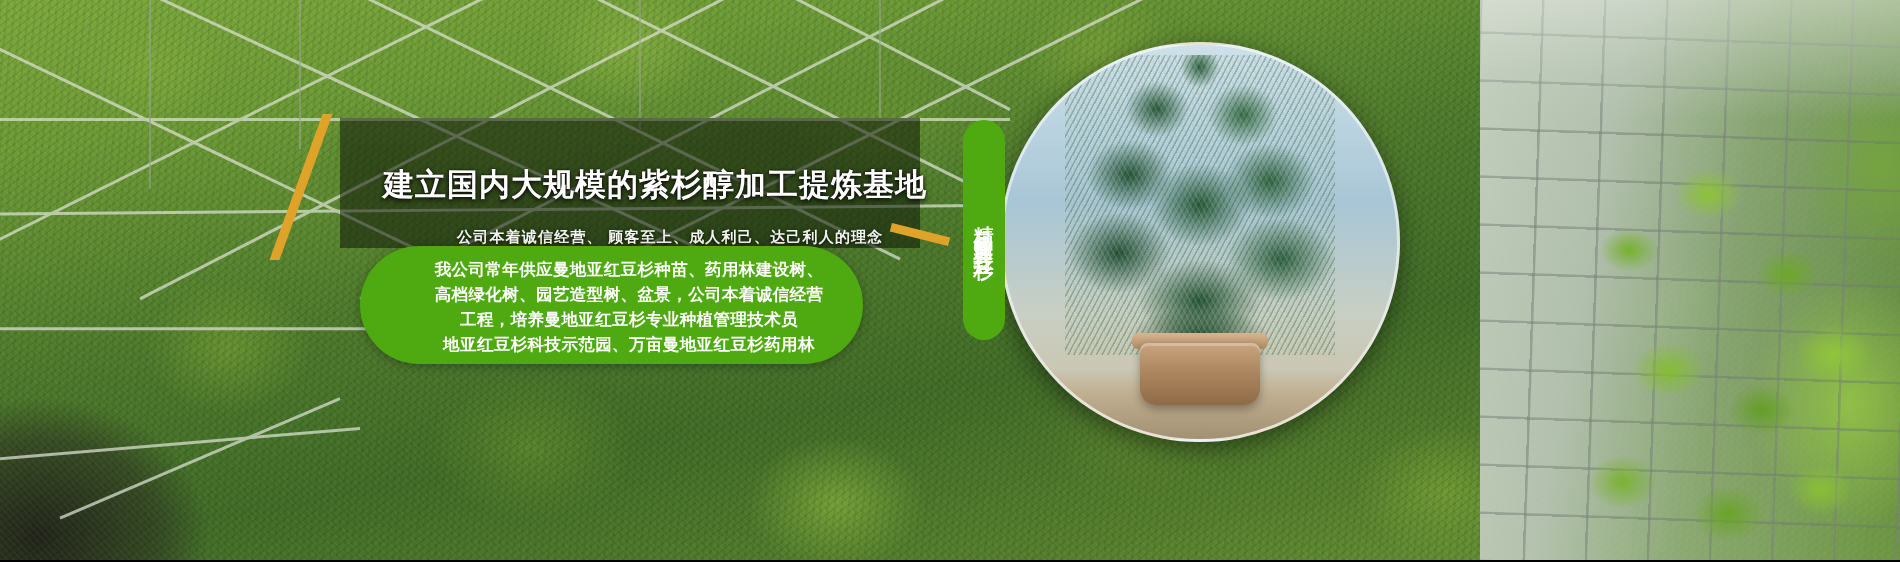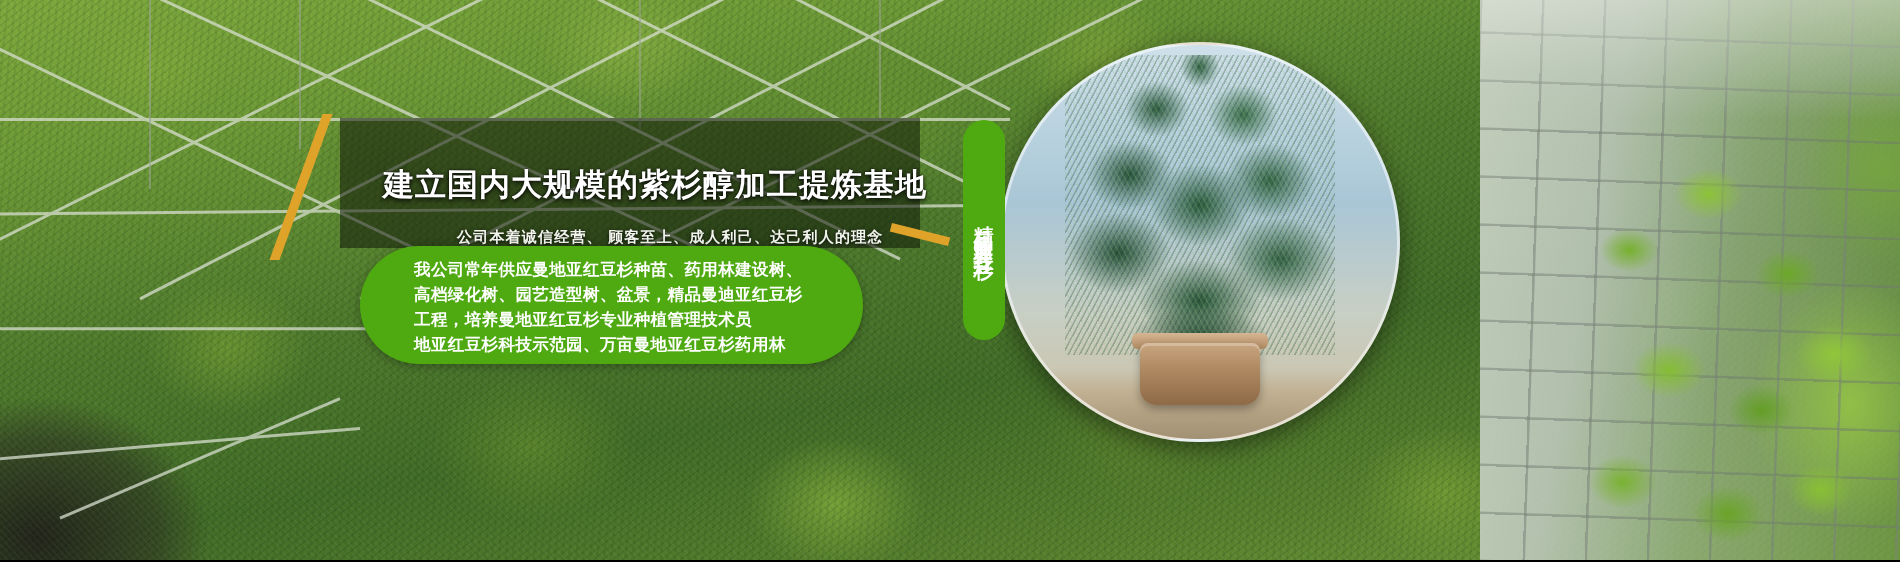--- a/index.html
+++ b/index.html
@@ -122,21 +122,21 @@
     background:#4eaa10;
     border-radius:60px;
     box-shadow:0 2px 10px rgba(0,0,0,0.30);
   }
   .green-box-text {
     position:absolute;
     left:414px; top:257px; width:430px;
     font-size:16.5px; font-weight:bold; color:#ffffff;
     line-height:25px; letter-spacing:0.4px;
   }
-  .green-box-text div { white-space:nowrap; }
+  .green-box-text div { white-space:nowrap;text-align:center; }
 
   
   .product-circle {
     position:absolute; left:1000px; top:42px;
     width:400px; height:400px; border-radius:50%;
     overflow:hidden;
     border:3px solid rgba(255,255,255,0.55);
     box-shadow:0 6px 24px rgba(0,0,0,0.45);
     background:
       radial-gradient(ellipse 150px 40px at 50% 92%, rgba(196,176,148,0.9) 0%, rgba(0,0,0,0) 70%),
@@ -239,21 +239,21 @@
   <div class="headline-plate"></div>
   <div class="gold-bar-right"></div>
 
   <div class="headline">建立国内大规模的紫杉醇加工提炼基地</div>
 
   <div class="subhead">公司本着诚信经营、 顾客至上、成人利己、达己利人的理念</div>
 
   <div class="green-box"></div>
   <div class="green-box-text">
     <div>我公司常年供应曼地亚红豆杉种苗、药用林建设树、</div>
-    <div>高档绿化树、园艺造型树、盆景，精品曼迪亚红豆杉</div>
+    <div>高档绿化树、园艺造型树、盆景，公司本着诚信经营</div>
     <div>工程，培养曼地亚红豆杉专业种植管理技术员</div>
     <div>地亚红豆杉科技示范园、万亩曼地亚红豆杉药用林</div>
   </div>
 
   <div class="product-circle">
     <div class="ground"></div>
     <div class="yew">
       <div class="yew-needles"></div>
     </div>
     <div class="pot-rim"></div>

